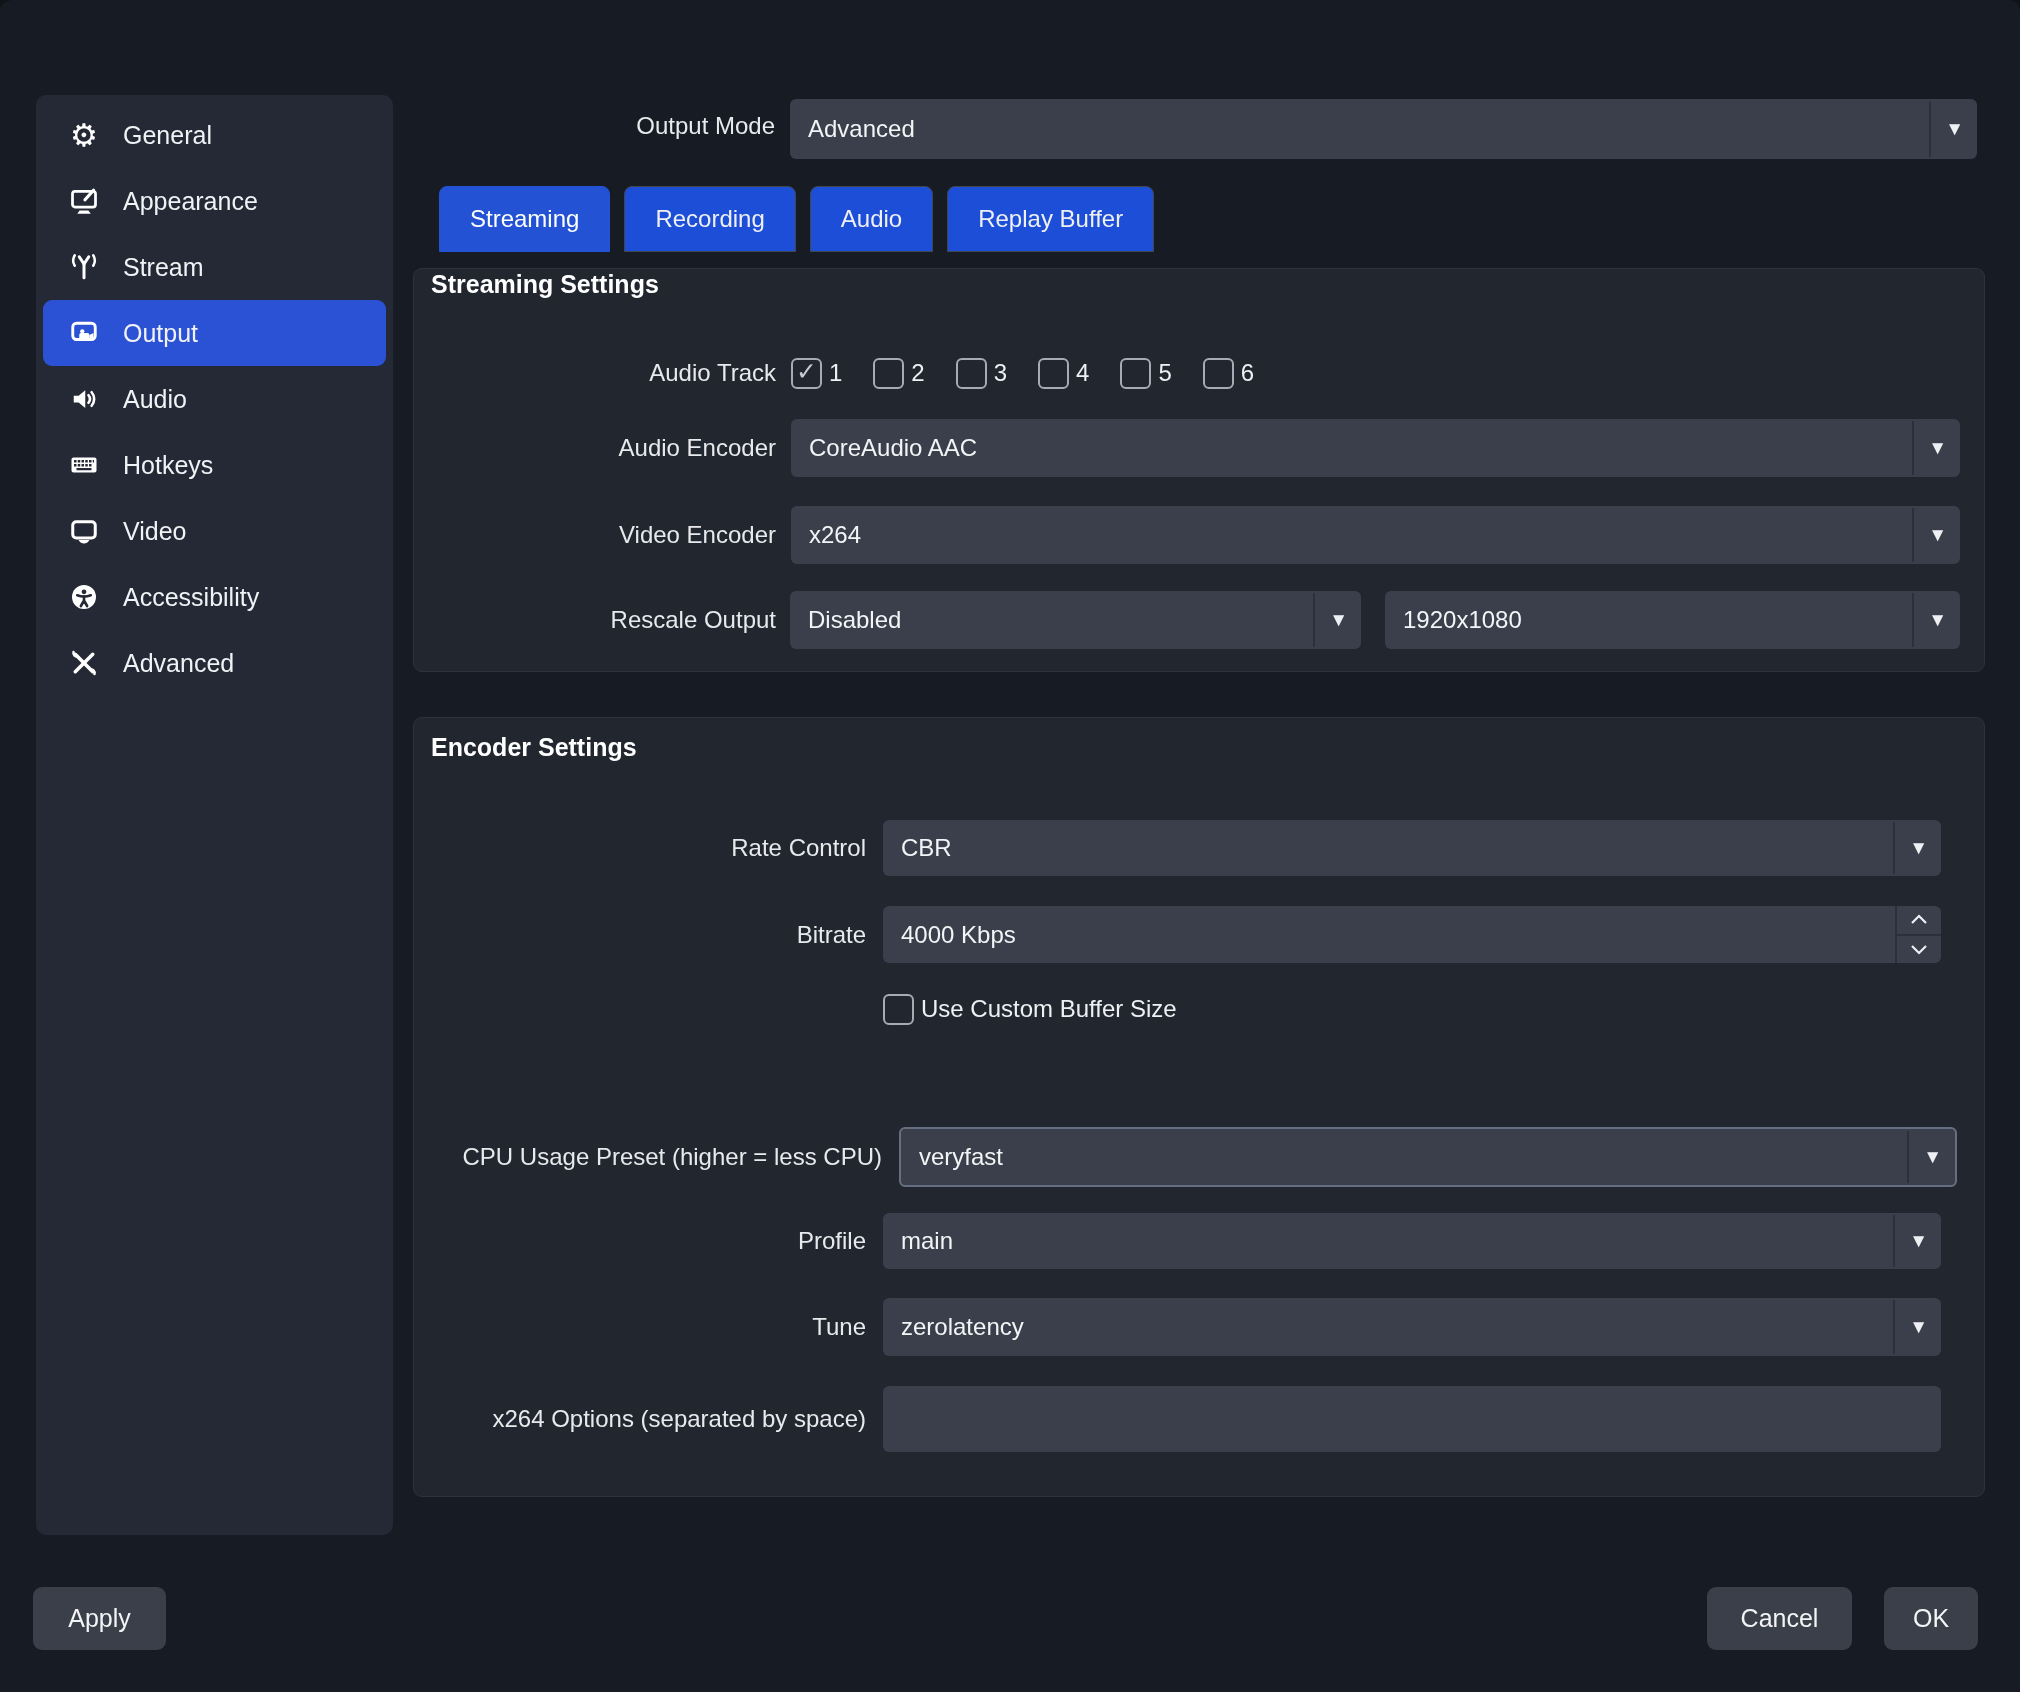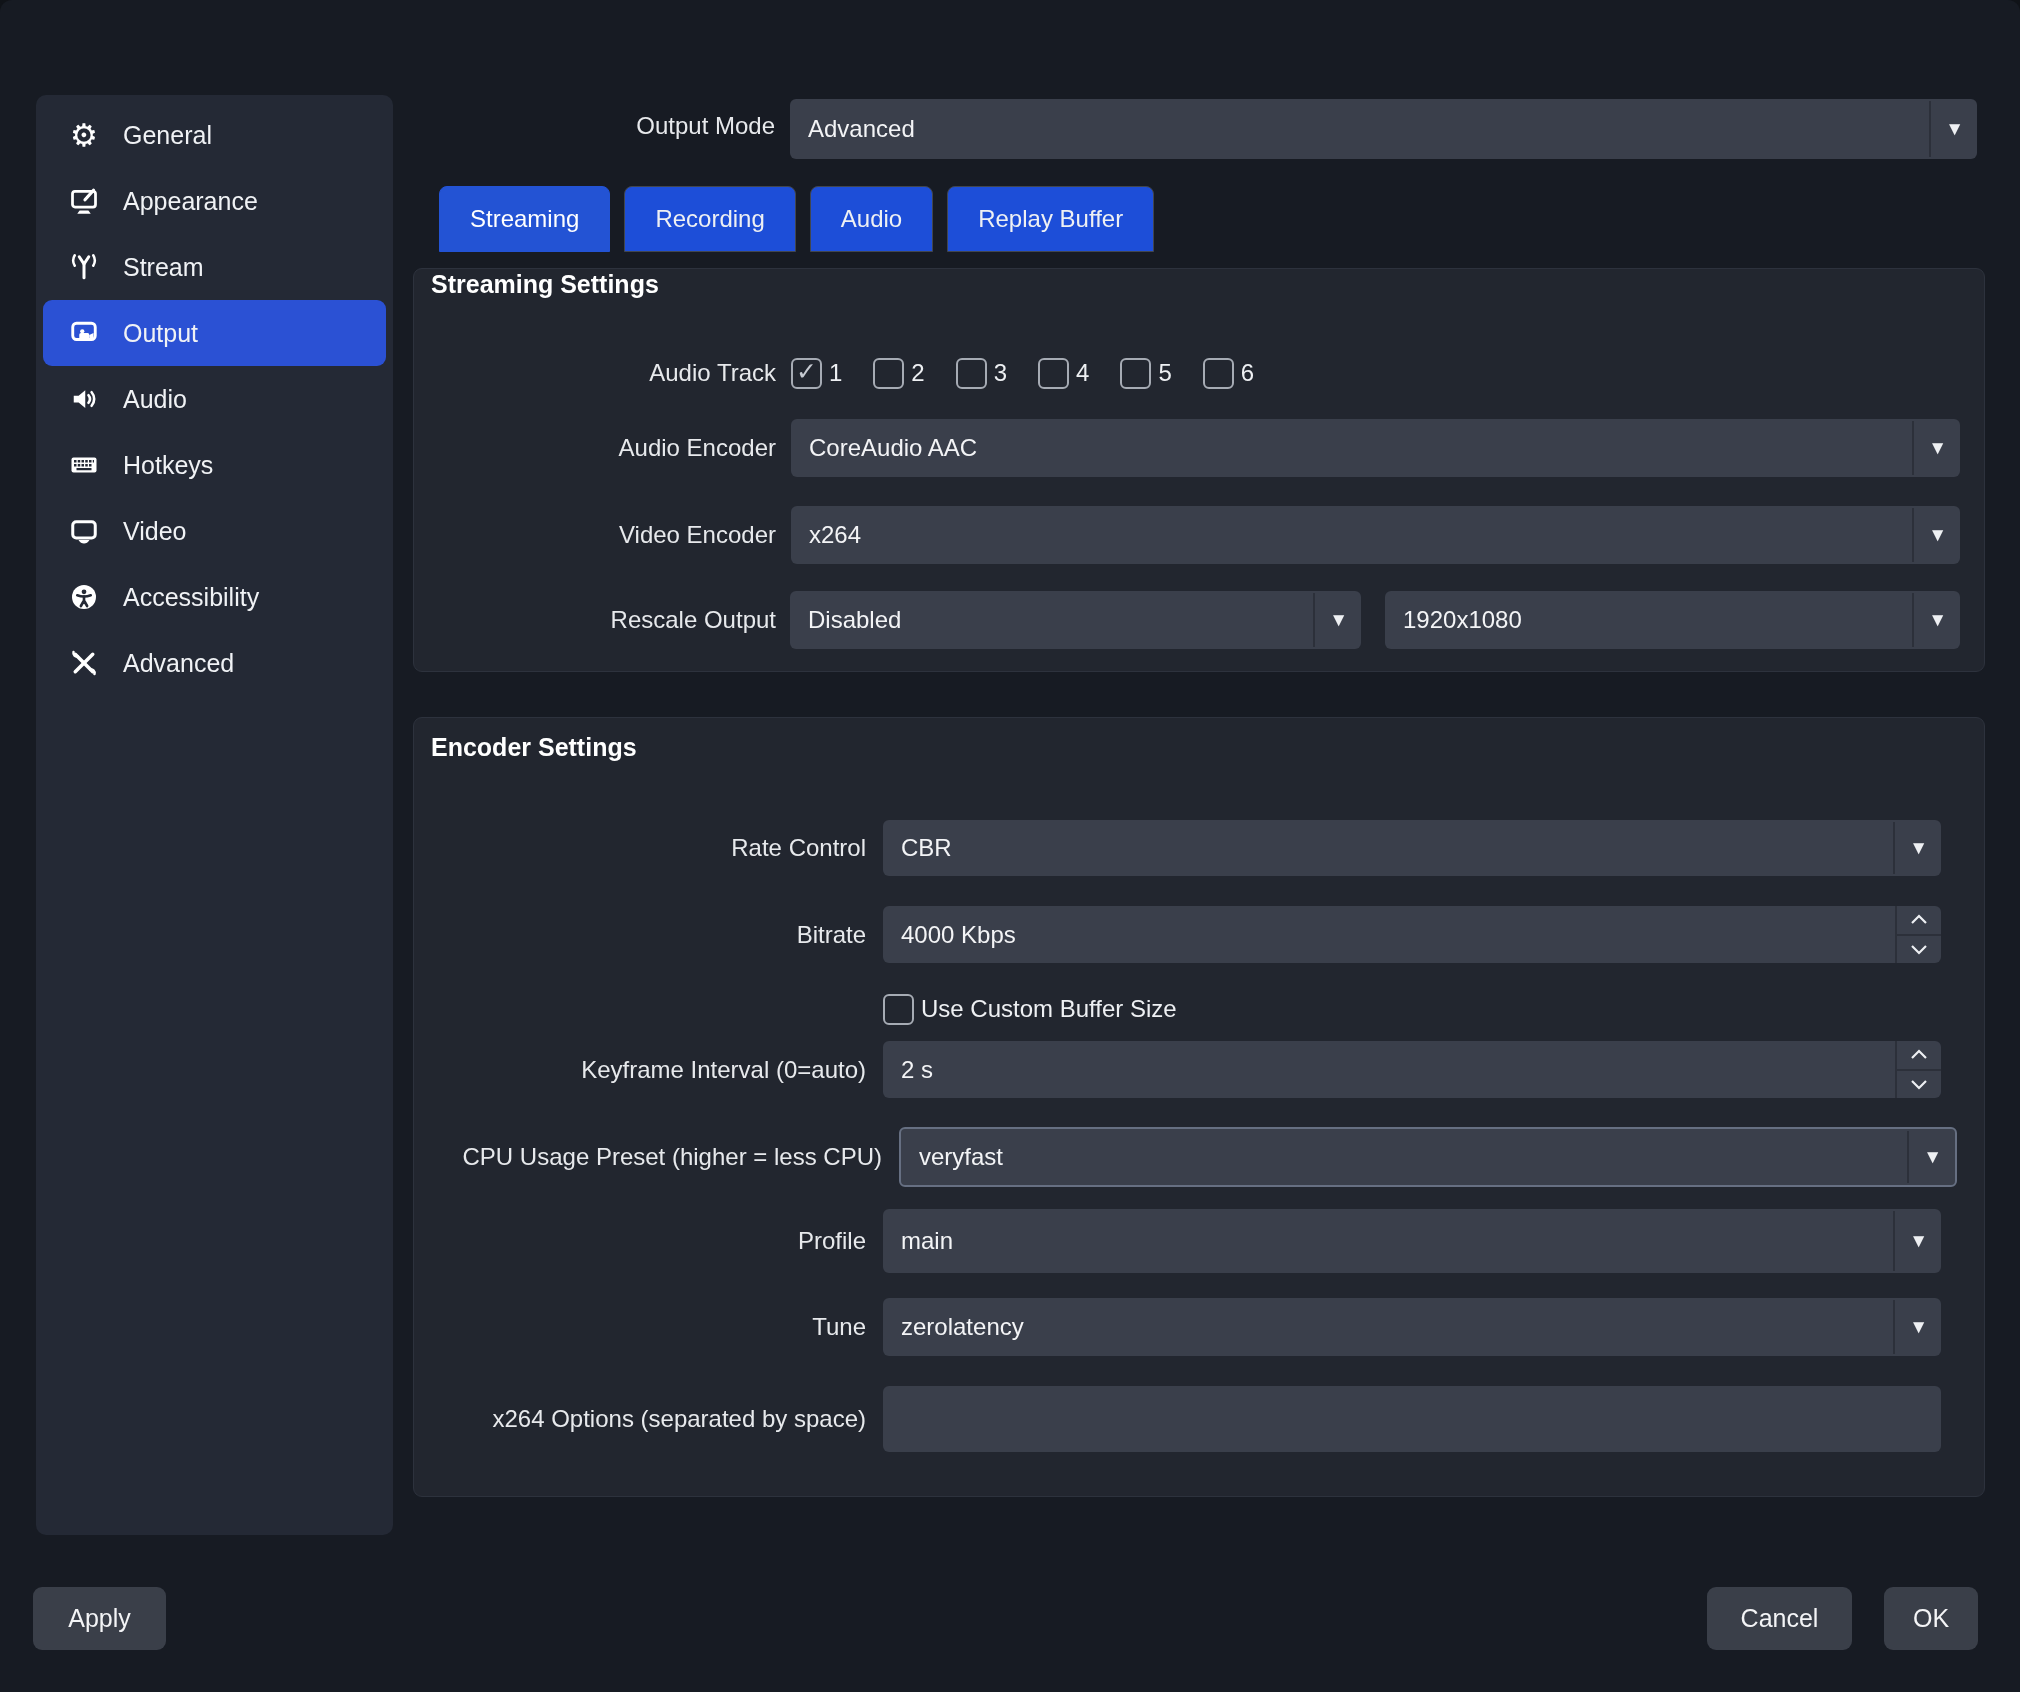--- a/index.html
+++ b/index.html
@@ -286,51 +286,33 @@
     </div>
 
     <div class="row" style="left:0;top:273px;width:1527px;height:36px;">
       <span class="lbl" style="width:452px;margin-right:17px;"></span>
       <span class="track">
         <span class="cb"></span>
         <span class="cb-lbl">Use Custom Buffer Size</span>
       </span>
     </div>
 
-    <div class="row" style="left:0;top:323px;width:1527px;height:57px;">
-      <span class="lbl" style="width:452px;margin-right:17px;">Keyframe Interval (0=auto)</span>
-      <div class="spin" style="flex:1;height:57px;">
-        <span class="val">2 s</span>
-        <span class="btns">
-          <span class="sbtn">
-              <svg width="18" height="11" viewBox="0 0 18 11">
-                <polyline points="2,9 9,2 16,9" fill="none" stroke="#eef0f3" stroke-width="2.2"></polyline>
-              </svg>
-            </span>
-          <span class="sbtn">
-              <svg width="18" height="11" viewBox="0 0 18 11">
-                <polyline points="2,2 9,9 16,2" fill="none" stroke="#eef0f3" stroke-width="2.2"></polyline>
-              </svg>
-            </span>
-        </span>
-      </div>
-    </div>
 
     <div class="row" style="left:16px;top:405px;width:1527px;height:68px;">
       <span class="lbl" style="width:452px;margin-right:17px;">CPU Usage Preset (higher = less CPU)</span>
       <div class="dd focused" style="flex:1;height:60px;">
         <span class="val">veryfast</span>
         <span class="sep"></span>
         <span class="arr">▼</span>
       </div>
     </div>
 
     <div class="row" style="left:0;top:494px;width:1527px;height:58px;">
       <span class="lbl" style="width:452px;margin-right:17px;">Profile</span>
-      <div class="dd" style="flex:1;height:64px;">
+      <div class="dd" style="flex:1;height:56px;">
         <span class="val">main</span>
         <span class="sep"></span>
         <span class="arr">▼</span>
       </div>
     </div>
 
     <div class="row" style="left:0;top:580px;width:1527px;height:58px;">
       <span class="lbl" style="width:452px;margin-right:17px;">Tune</span>
       <div class="dd" style="flex:1;height:58px;">
         <span class="val">zerolatency</span>

